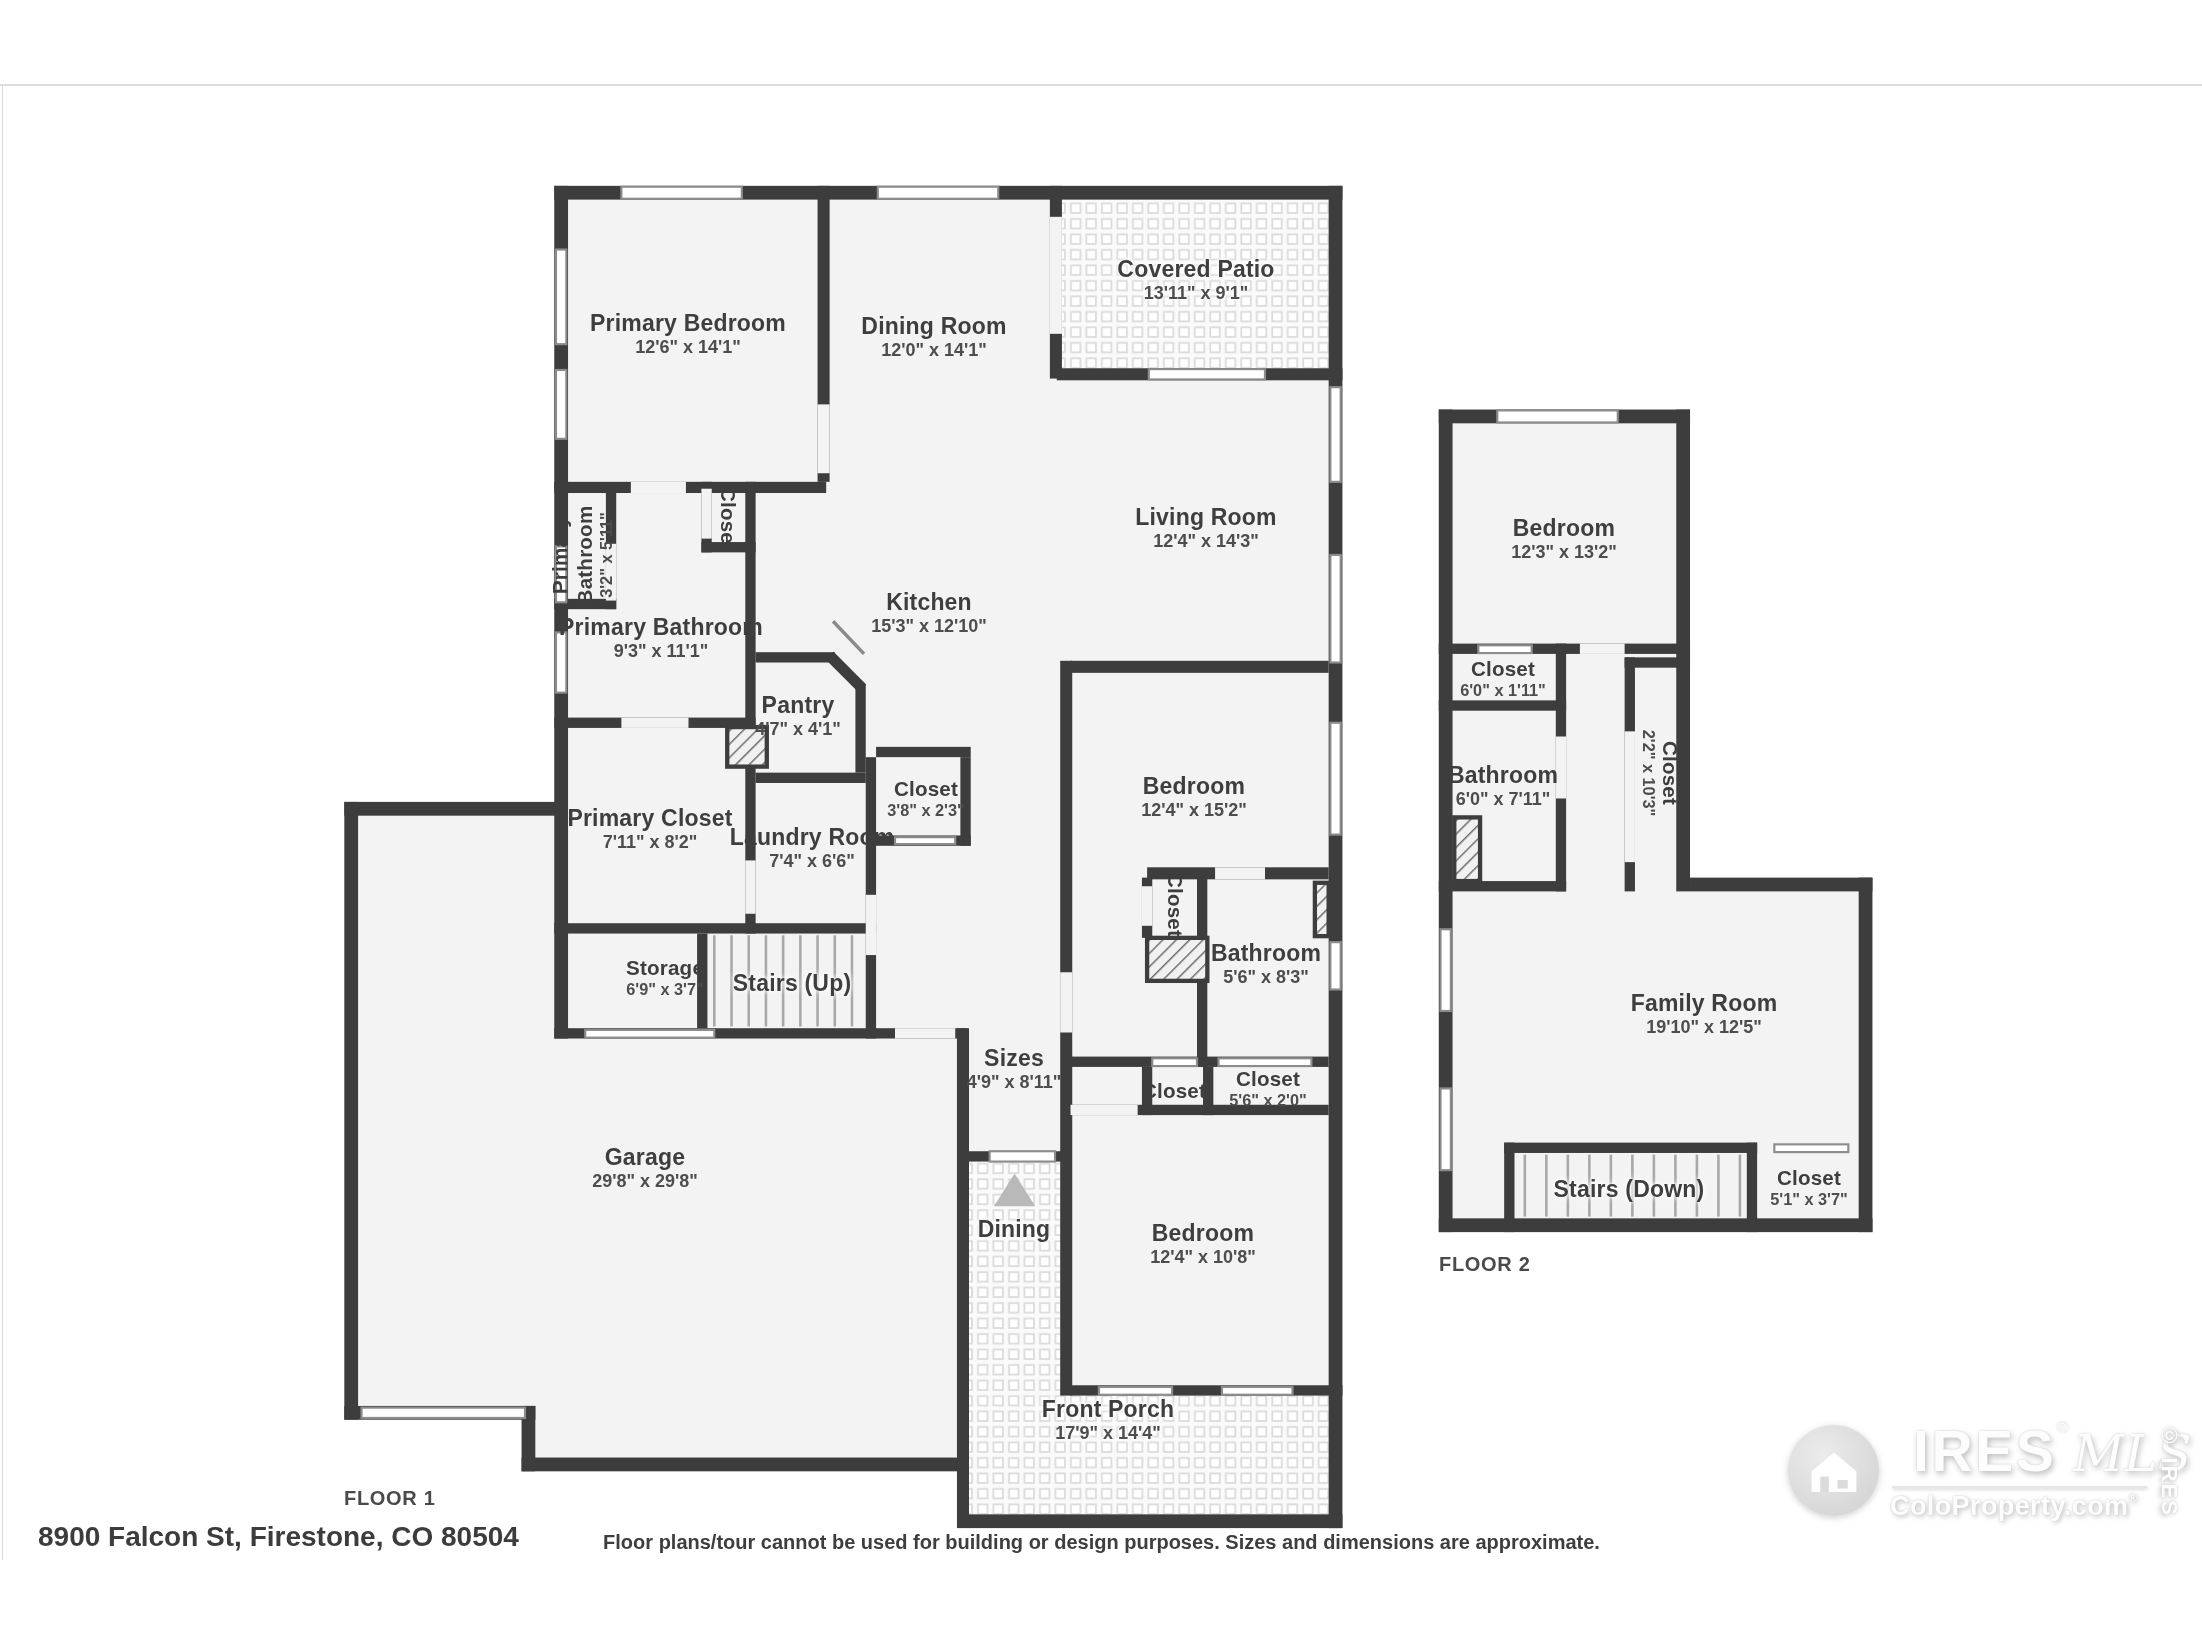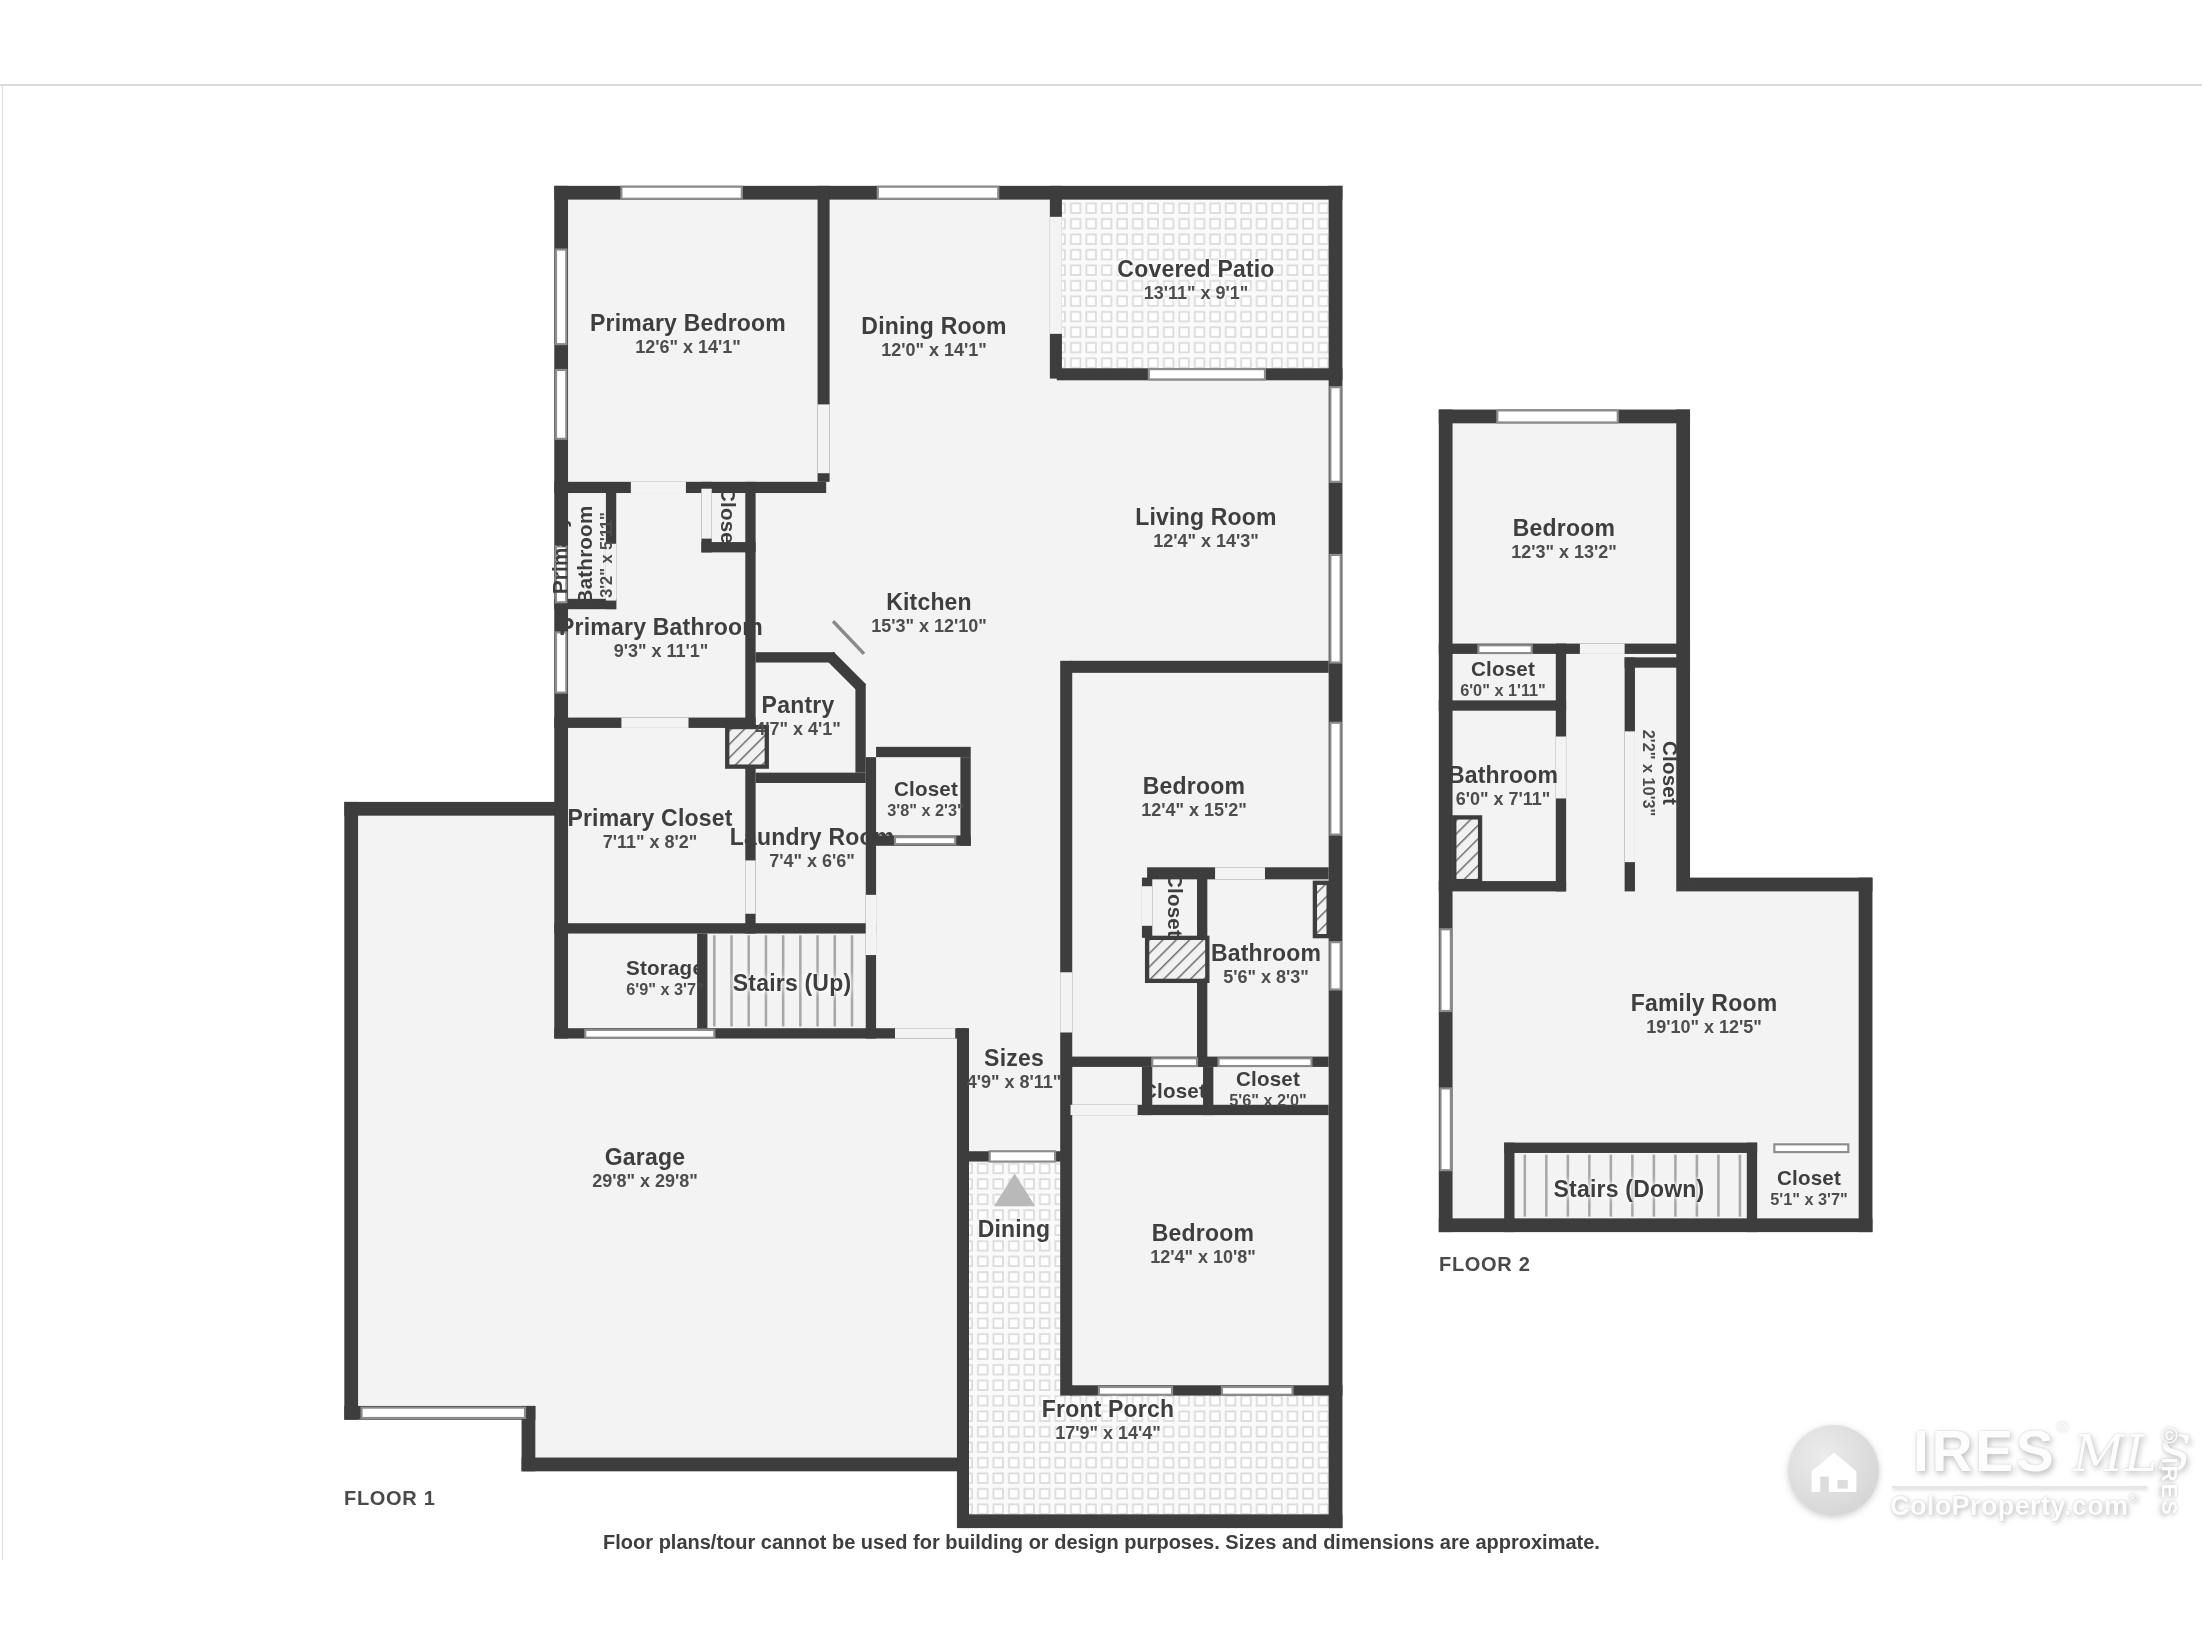--- a/index.html
+++ b/index.html
@@ -341,20 +341,21 @@
   <div class="rlabel halo" style="left:1629px;top:1189px;">
     <div class="rname">Stairs (Down)</div>
   </div>
   <div class="rlabel sm" style="left:1809px;top:1187px;">
     <div class="rname">Closet</div>
     <div class="rdims">5'1" x 3'7"</div>
   </div>
 
   <div class="floor-tag" style="left:344px;top:1487px;">FLOOR 1</div>
   <div class="floor-tag" style="left:1439px;top:1253px;">FLOOR 2</div>
+  <div class="address">8900 Falcon St, Firestone, CO 80504</div>
   <div class="disclaimer">Floor plans/tour cannot be used for building or design purposes. Sizes and dimensions are approximate.</div>
 
   <div class="logo">
     <div class="logo-circle">
       <svg class="logo-house" width="62" height="57" viewBox="0 0 36 33">
         <path d="M5 17 L18 6 L31 17 L31 29 L5 29 Z" fill="#ffffff"></path>
         <path d="M10 29 L10 20 L15 20 L15 29" fill="#dcdcdc"></path>
         <path d="M20 22 L26 22 L26 27 L20 27 Z" fill="#dcdcdc"></path>
       </svg>
     </div>

